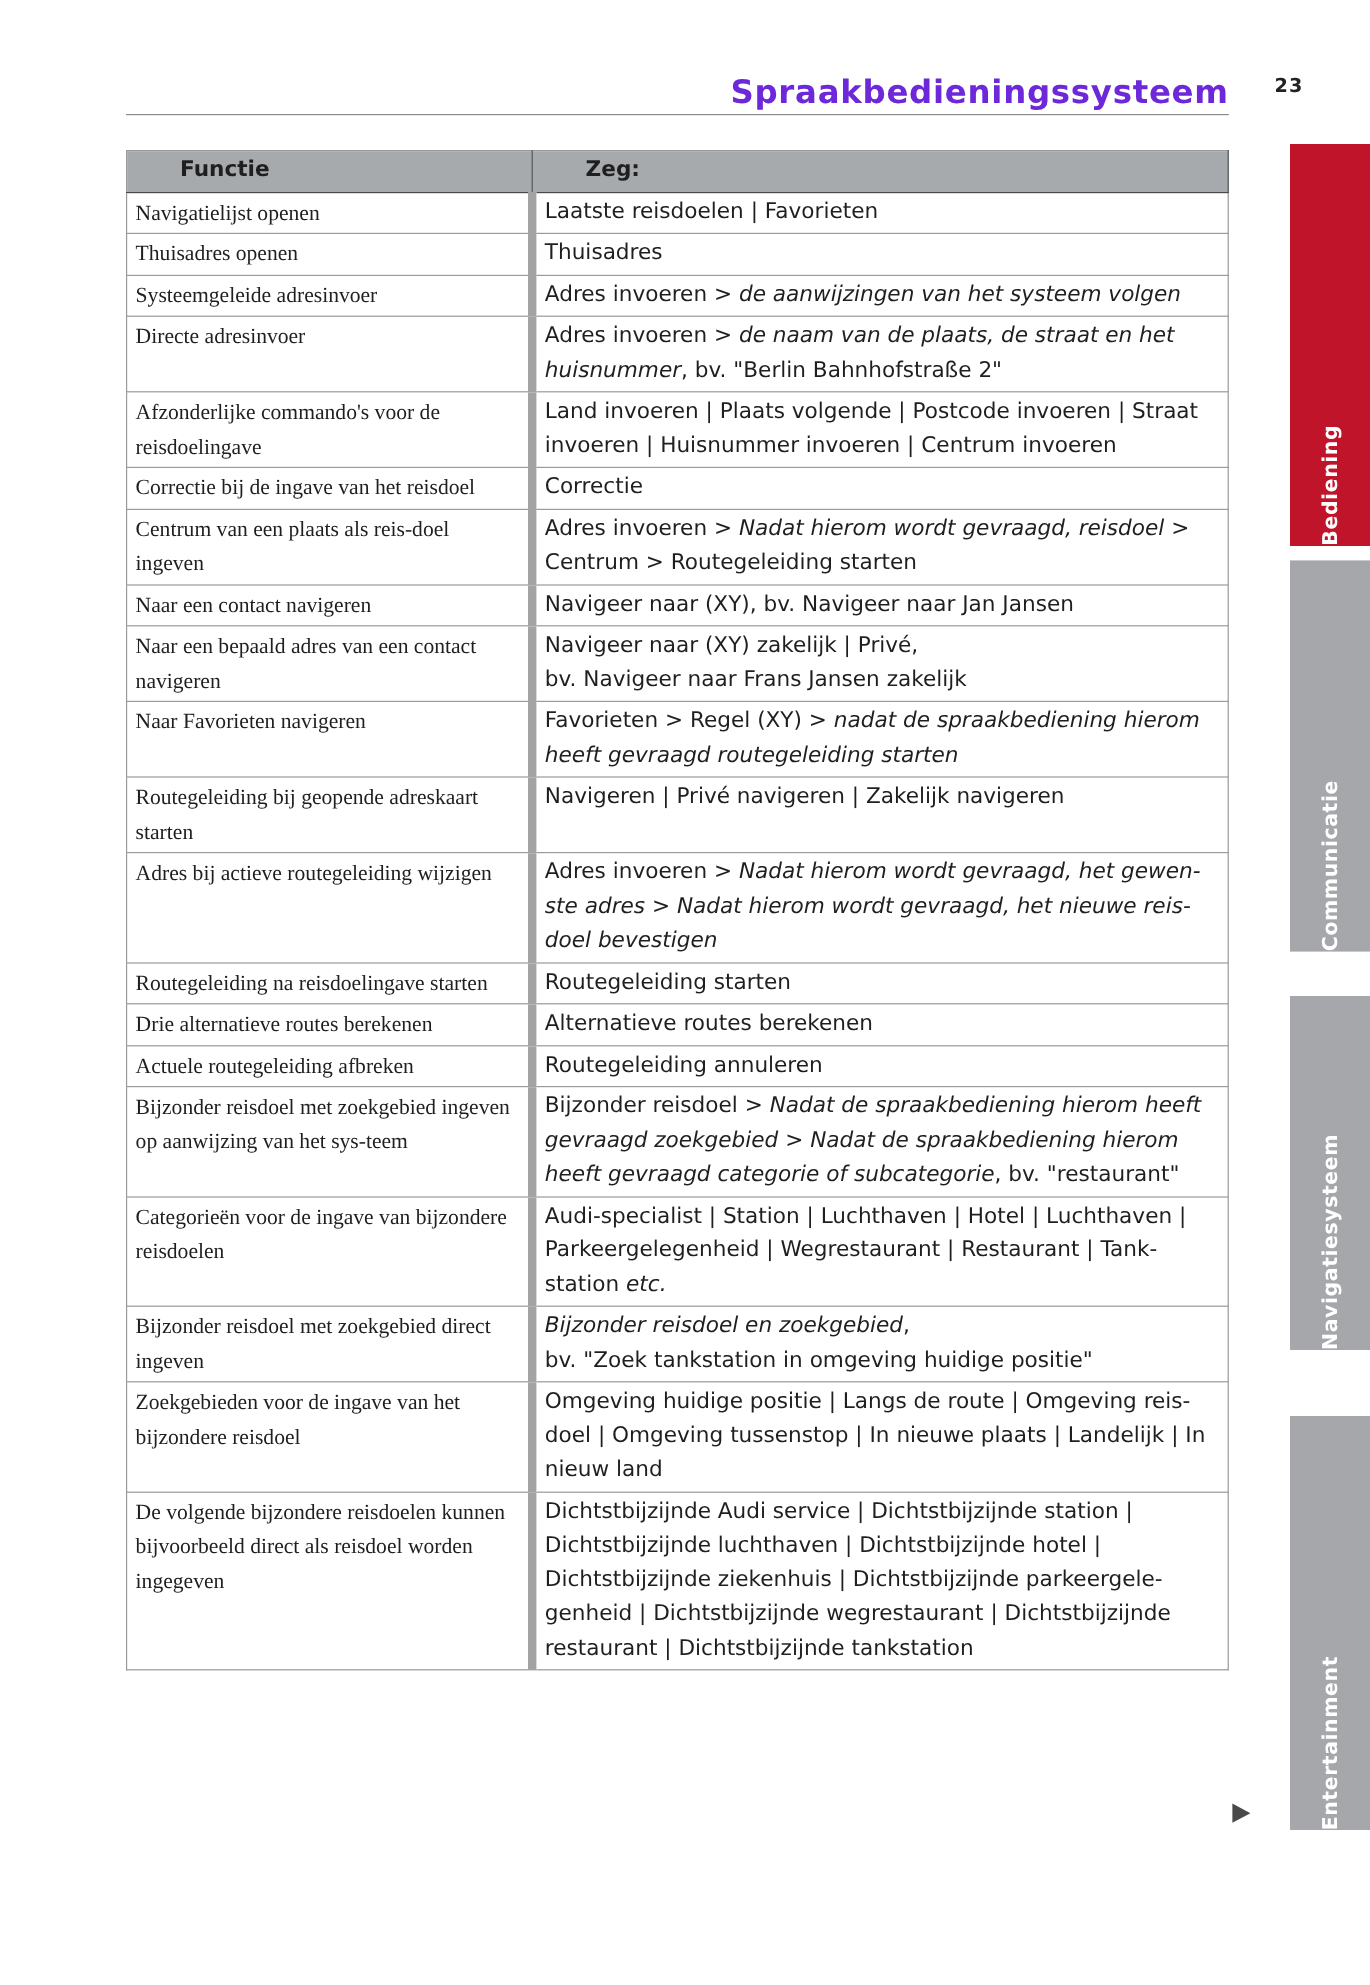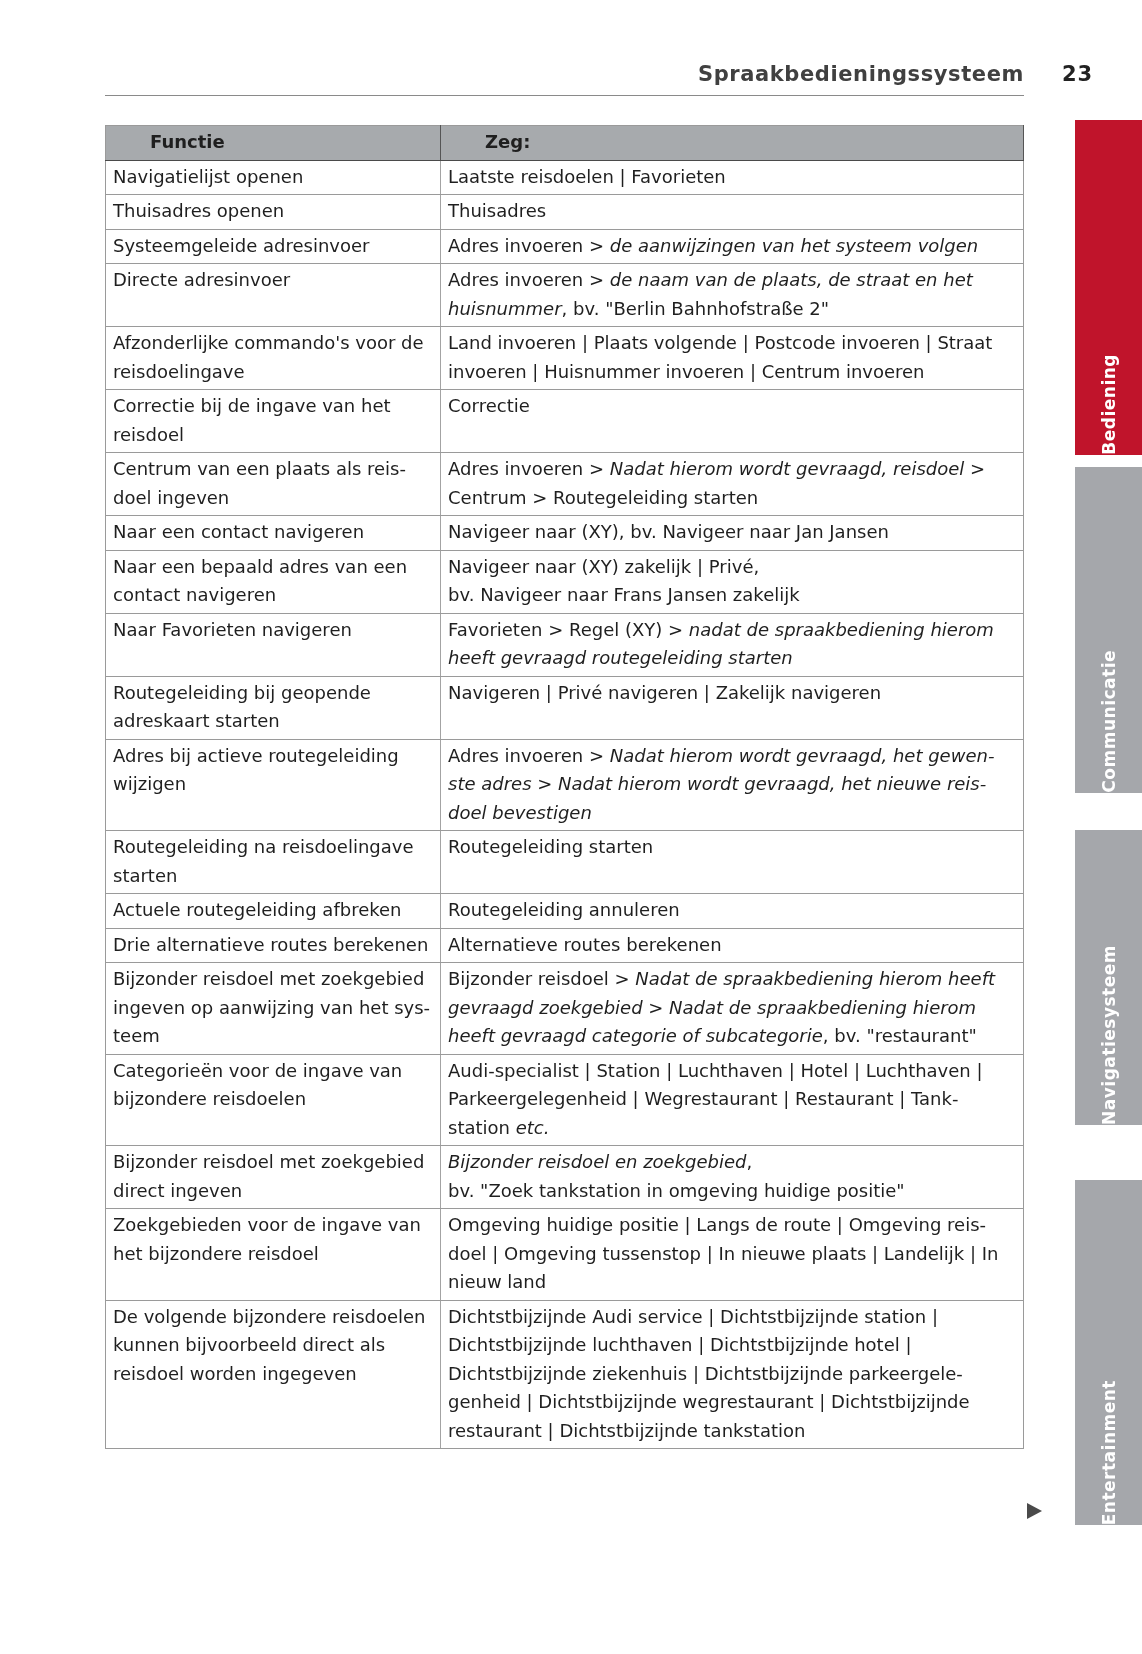--- a/index.html
+++ b/index.html
@@ -1,27 +1,27 @@
 <!DOCTYPE html>
 <html><head>
 <meta charset="utf-8">
 <style>
   html, body { margin: 0; padding: 0; background: #ffffff; }
   body { width: 1142px; height: 1654px; position: relative; overflow: hidden;
          font-family: "DejaVu Sans", "Liberation Sans", sans-serif; color: #1f1f1f; }
   .header-title { position: absolute; left: 600px; top: 62px; width: 424px; text-align: right;
-                  font-size: 21px; font-weight: bold; letter-spacing: 0.6px; color: #404040; }
-  .page-number { position: absolute; left: 1062px; top: 62px; font-size: 21px; font-weight: bold; color: #222; letter-spacing: 1px; }
+                  font-size: 27px; font-weight: bold; letter-spacing: 0.6px; color: #6d28d9; }
+  .page-number { position: absolute; left: 1062px; top: 62px; font-size: 16px; font-weight: bold; color: #222; letter-spacing: 1px; }
   .header-rule { position: absolute; left: 105px; top: 95px; width: 919px; height: 1px; background: #8a8a8a; }
 
   table.cmd { position: absolute; left: 105px; top: 125px; width: 919px; border-collapse: collapse;
               border: 1.5px solid #4a4a4a; font-size: 18px; line-height: 28.5px; }
   table.cmd th, table.cmd td { border: 1px solid #9a9a9a; padding: 2px 7px 3px 7px; vertical-align: top; text-align: left; }
   table.cmd th { background: #a7aaad; font-weight: bold; border-bottom: 1.5px solid #4a4a4a; border-right: 1px solid #555; padding-left: 44px; }
-  table.cmd td.func { width: 320px; border-right: 1px solid #a3a3a3; }
+  table.cmd td.func { width: 320px; border-right: 7px solid #a3a3a3; font-family: Liberation Serif, serif; }
   table.cmd tr { }
   b { font-weight: normal; }
   i { font-style: italic; }
 
   .side-tab { position: absolute; left: 1075px; width: 67px; display: flex; align-items: flex-end; justify-content: center; }
   .side-tab span { writing-mode: vertical-rl; transform: rotate(180deg); color: #ffffff; font-weight: bold;
                    font-size: 17px; letter-spacing: 0.5px; padding-bottom: 14px; }
   .tab-red { background: #c0142b; }
   .tab-grey { background: #a5a7ab; }
   .continue-arrow { position: absolute; left: 1027px; top: 1503px; width: 0; height: 0;
@@ -88,26 +88,26 @@
       </tr>
       <tr>
         <td class="func">Adres bij actieve routegeleiding wijzigen</td>
         <td><b>Adres invoeren</b><span> &gt; </span><i>Nadat hierom wordt gevraagd, het gewen-ste adres</i><span> &gt; </span><i>Nadat hierom wordt gevraagd, het nieuwe reis-doel bevestigen</i></td>
       </tr>
       <tr>
         <td class="func">Routegeleiding na reisdoelingave starten</td>
         <td><b>Routegeleiding starten</b></td>
       </tr>
       <tr>
+        <td class="func">Drie alternatieve routes berekenen</td>
+        <td><b>Alternatieve routes berekenen</b></td>
+      </tr>
+      <tr>
         <td class="func">Actuele routegeleiding afbreken</td>
         <td><b>Routegeleiding annuleren</b></td>
-      </tr>
-      <tr>
-        <td class="func">Drie alternatieve routes berekenen</td>
-        <td><b>Alternatieve routes berekenen</b></td>
       </tr>
       <tr>
         <td class="func">Bijzonder reisdoel met zoekgebied ingeven op aanwijzing van het sys-teem</td>
         <td><b>Bijzonder reisdoel</b><span> &gt; </span><i>Nadat de spraakbediening hierom heeft gevraagd zoekgebied</i><span> &gt; </span><i>Nadat de spraakbediening hierom heeft gevraagd categorie of subcategorie</i><span>, bv. "restaurant"</span></td>
       </tr>
       <tr>
         <td class="func">Categorieën voor de ingave van bijzondere reisdoelen</td>
         <td><b>Audi-specialist</b><span> | </span><b>Station</b><span> | </span><b>Luchthaven</b><span> | </span><b>Hotel</b><span> | </span><b>Luchthaven</b><span> | </span><b>Parkeergelegenheid</b><span> | </span><b>Wegrestaurant</b><span> | </span><b>Restaurant</b><span> | </span><b>Tank-station</b><span> </span><i>etc.</i></td>
       </tr>
       <tr>

